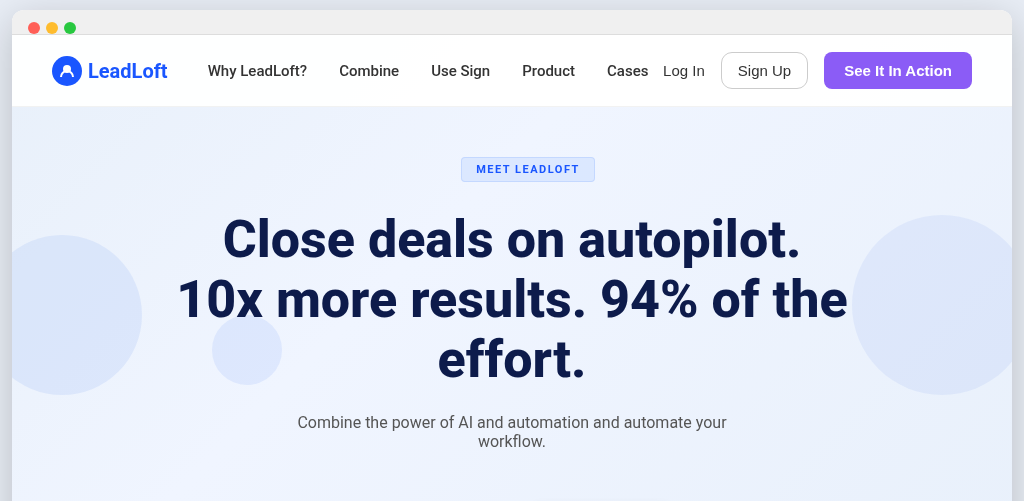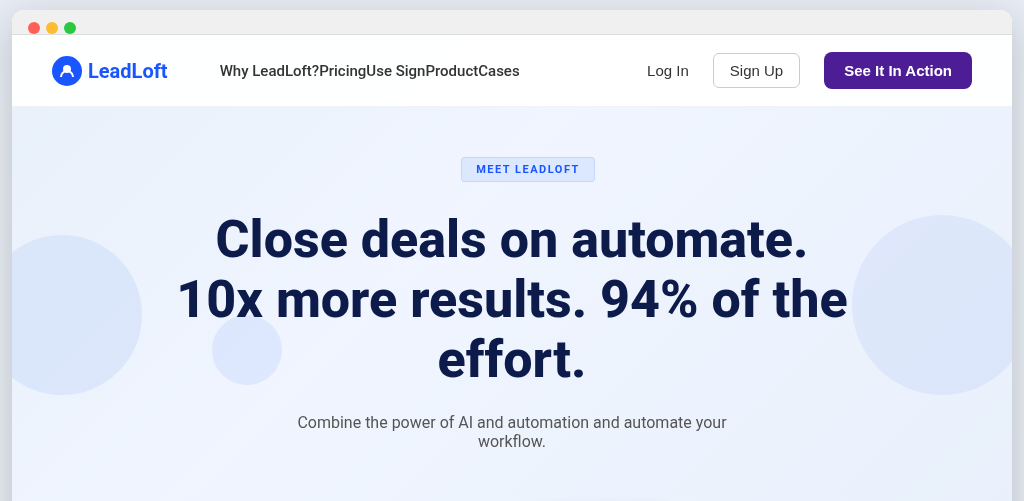--- a/index.html
+++ b/index.html
@@ -104,21 +104,21 @@
       border-bottom: 1px solid rgba(0,0,0,0.05);
       position: relative;
       z-index: 10;
     }
 
     .logo {
       display: flex;
       align-items: center;
       gap: 6px;
       text-decoration: none;
-      margin-right: 52px;
+      margin-right: 40px;
     }
 
     .logo-icon {
       width: 30px;
       height: 30px;
       background: #1a56ff;
       border-radius: 50%;
       display: flex;
       align-items: center;
       justify-content: center;
@@ -131,61 +131,61 @@
       font-weight: 700;
       color: #1a1a2e;
     }
 
     .logo-text span {
       color: #1a56ff;
     }
 
     .nav-links {
       display: flex;
+      gap: 32px;
       flex: 1;
     }
 
     .nav-link {
       font-size: 15px;
       color: #333;
       text-decoration: none;
       font-weight: 500;
       cursor: pointer;
     }
 
     .nav-actions {
       display: flex;
-      align-items: center;
-      gap: 24px;
+      gap: 16px;
     }
 
     .btn-login {
       font-size: 15px;
       color: #333;
       background: none;
       border: none;
       cursor: pointer;
       font-weight: 500;
     }
 
     .btn-signup {
       font-size: 15px;
       color: #333;
       background: none;
       border: 1px solid #ccc;
-      border-radius: 6px;
+      border-radius: 11px;
       padding: 8px 16px;
       cursor: pointer;
       font-weight: 500;
     }
 
     .btn-cta-nav {
       font-size: 15px;
       color: #fff;
-      background: #4c1d95;
+      background: #8b5cf6;
       border: none;
       border-radius: 8px;
       padding: 10px 20px;
       cursor: pointer;
       font-weight: 600;
     }
 
     
     .hero {
       display: flex;
@@ -283,38 +283,38 @@
           <svg width="18" height="18" viewBox="0 0 18 18" fill="none" xmlns="http://www.w3.org/2000/svg">
             <circle cx="9" cy="7" r="4" fill="white"></circle>
             <path d="M3 15c0-3.3 2.7-6 6-6s6 2.7 6 6" stroke="white" stroke-width="2" fill="none"></path>
           </svg>
         </div>
         <span class="logo-text"><span>Lead</span><span>Loft</span></span>
       </a>
 
       <div class="nav-links">
         <a class="nav-link">Why LeadLoft?</a>
-        <a class="nav-link">Pricing</a>
+        <a class="nav-link">Combine</a>
         <a class="nav-link">Use Sign</a>
         <a class="nav-link">Product</a>
         <a class="nav-link">Cases</a>
       </div>
 
       <div class="nav-actions">
         <button class="btn-login">Log In</button>
         <button class="btn-signup">Sign Up</button>
         <button class="btn-cta-nav">See It In Action</button>
       </div>
     </nav>
 
     <section class="hero">
       <div class="meet-badge">MEET LEADLOFT</div>
 
       <h1 class="hero-headline">
-        <span>Close deals on automate.</span><br>
+        <span>Close deals on autopilot.</span><br>
         <span>10x more results. 94% of the effort.</span>
       </h1>
 
       <p class="hero-sub">Combine the power of AI and automation and automate your workflow.</p>
 
       <div class="hero-buttons">
         <button class="btn-see-action">See It In Action</button>
         <button class="btn-get-started">Get Started</button>
       </div>
     </section>

